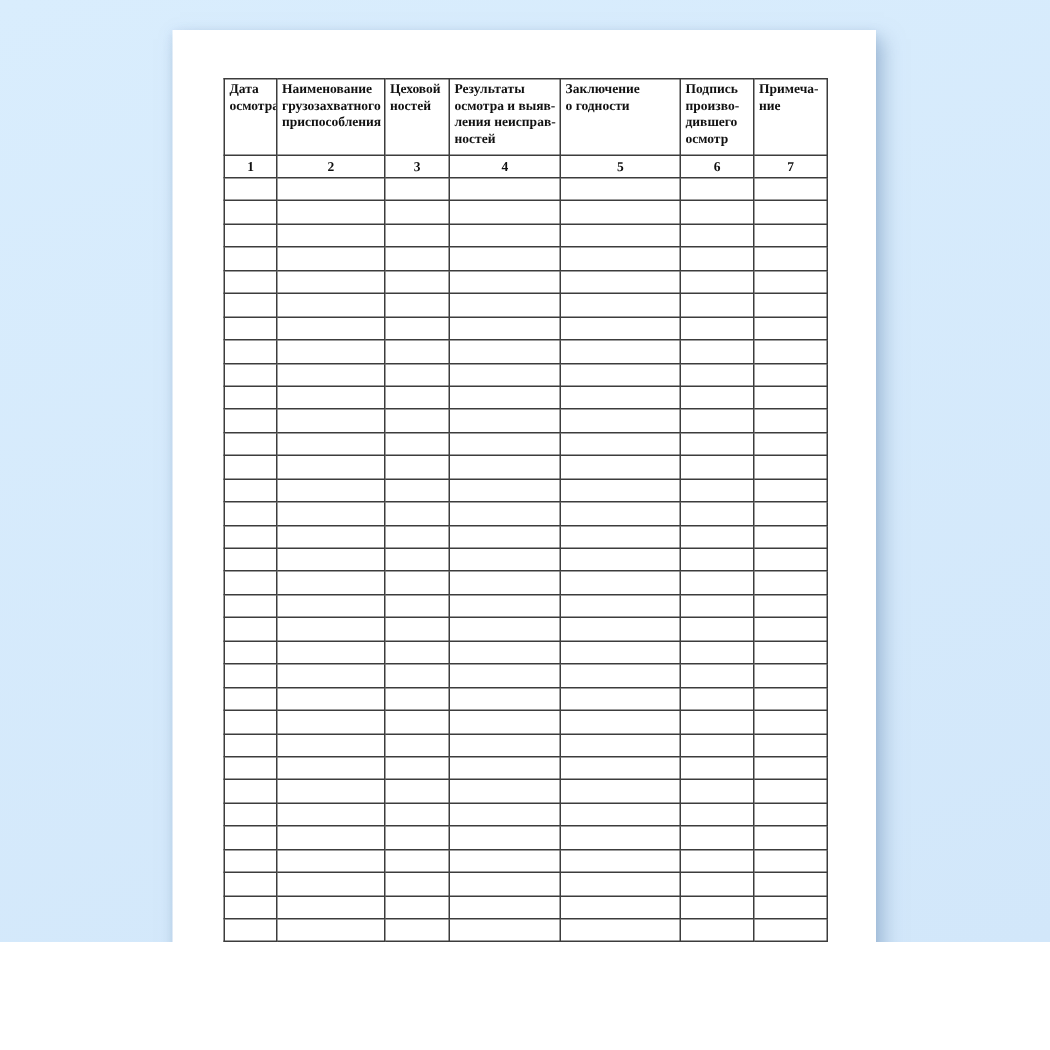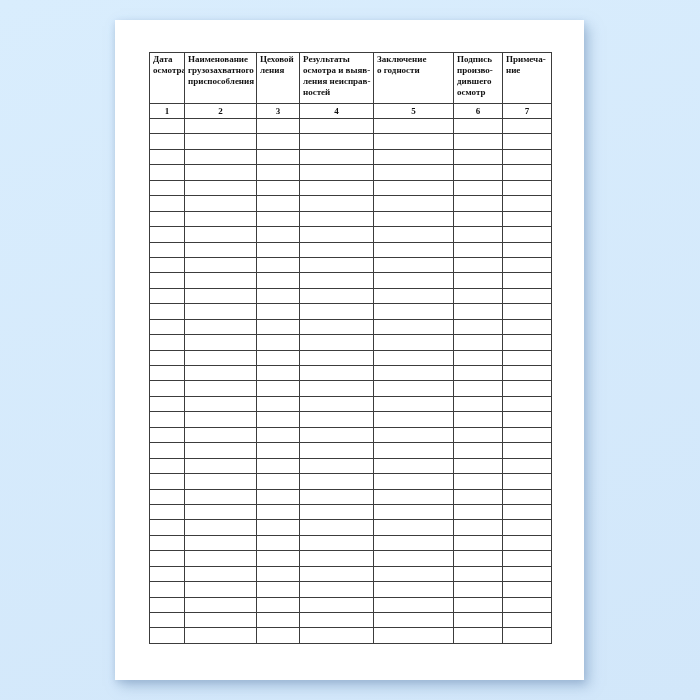--- a/index.html
+++ b/index.html
@@ -5,21 +5,21 @@
   :root{
     --border-color:#3c3c3c;
     --bg-top:#d9edfd;
     --bg-bottom:#d2e7fa;
     --paper:#ffffff;
     --ink:#111111;
   }
   html,body{margin:0;padding:0;}
   .canvas{
     position:relative;
-    width:700px;height:700px;
+    width:700px;height:628px;
     background:linear-gradient(160deg,var(--bg-top) 0%,var(--bg-bottom) 100%);
     overflow:hidden;
     font-family:"Liberation Serif",serif;
   }
   .paper{
     position:absolute;
     left:115px;top:20px;
     width:469px;height:660px;
     background:var(--paper);
     box-shadow:5px 6px 12px rgba(124,155,192,0.55), 0 2px 6px rgba(140,165,200,0.35);
@@ -83,21 +83,21 @@
           <col class="c7">
       </colgroup>
       <thead>
         <tr>
           <th class="hdr">Дата
 осмотра</th>
           <th class="hdr">Наименование
 грузозахватного
 приспособления</th>
           <th class="hdr">Цеховой
-ления</th>
+ностей</th>
           <th class="hdr">Результаты
 осмотра и выяв-
 ления неисправ-
 ностей</th>
           <th class="hdr">Заключение
 о годности</th>
           <th class="hdr">Подпись
 произво-
 дившего
 осмотр</th>

